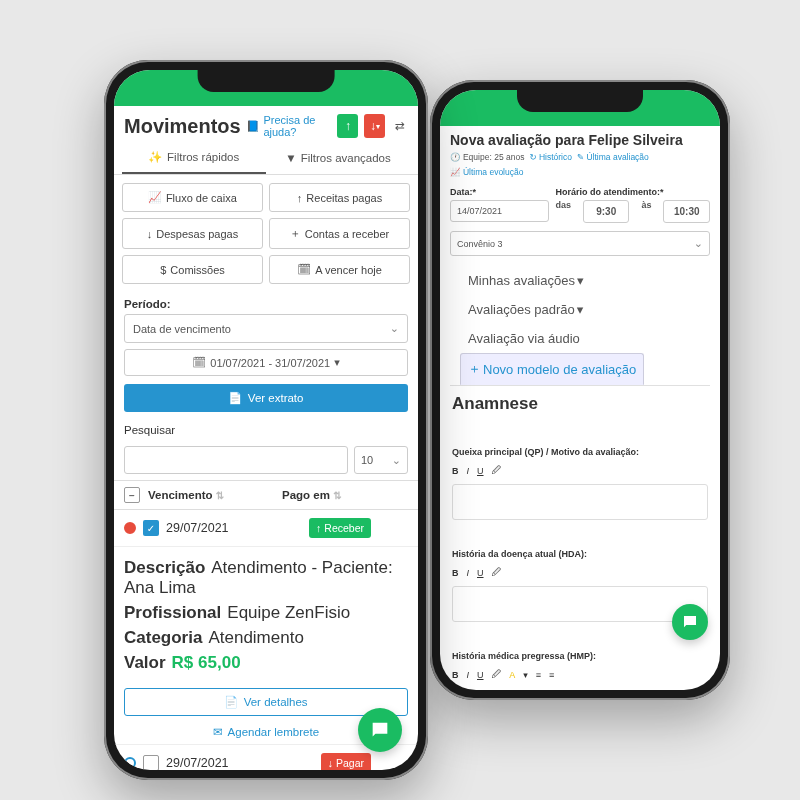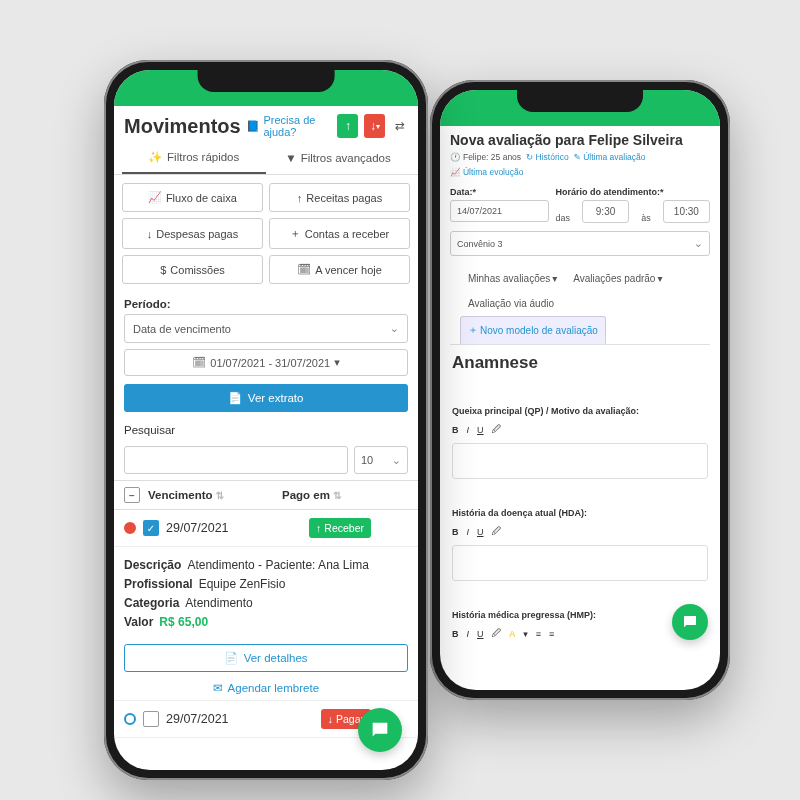--- a/index.html
+++ b/index.html
@@ -67,66 +67,66 @@
 
   .row { display:flex; align-items:center; gap:7px; padding:8px 10px; border-bottom:1px solid #eee;}
   .dot { width:12px; height:12px; border-radius:50%; border:2px solid; }
   .dot.red { border-color:#e74c3c; background:#e74c3c;}
   .dot.blue-o { border-color:#2694cf; background:#fff;}
   .chk-fill { width:16px; height:16px; border-radius:2px; background:#2694cf; color:#fff; display:flex; align-items:center; justify-content:center; font-size:10px;}
   .pill { padding:4px 7px; border-radius:3px; color:#fff; font-size:10.5px; display:flex; align-items:center; gap:3px;}
   .pill.green { background:#1abc62;}
   .pill.red { background:#e74c3c;}
 
-  .detail-block { padding: 6px 10px; font-size:12px; }
+  .detail-block { padding: 6px 10px; font-size:17px; }
   .detail-block .line { margin:5px 0; }
   .detail-block .k { font-weight:600; color:#333; margin-right:6px;}
   .detail-block .val-green { color:#1abc62; font-weight:700;}
 
   .link-row { color:#2694cf; font-size:11.5px; text-align:center; padding:5px; display:flex; align-items:center; justify-content:center; gap:5px;}
   .outline-btn { border:1px solid #2694cf; color:#2694cf; border-radius:3px; padding:6px; text-align:center; margin:4px 10px; font-size:11.5px; display:flex; align-items:center; justify-content:center; gap:5px;}
 
   .chat-fab { position:absolute; right:16px; bottom:18px; width:44px; height:44px; border-radius:50%; background:#1abc62; display:flex; align-items:center; justify-content:center; z-index:5; box-shadow:0 4px 10px rgba(0,0,0,0.2);}
   .chat-fab svg { width:22px; height:22px; fill:#fff;}
   #phone2 .chat-fab { width:36px; height:36px; right:12px; bottom:50px;}
   #phone2 .chat-fab svg { width:18px; height:18px; }
 
   
   .p2-title { font-size:14px; font-weight:600; padding:6px 10px 2px; color:#333;}
   .meta-row { padding:2px 10px 6px; font-size:8.5px; color:#555; display:flex; gap:5px; flex-wrap:wrap; align-items:center;}
   .meta-row .lk { color:#2694cf;}
   .field-row { display:flex; gap:6px; padding:4px 10px; }
   .field-col { flex:1;}
   .field-col .lbl { font-size:9px; font-weight:600; display:block; margin-bottom:3px;}
   .in2 { border:1px solid #ccc; border-radius:3px; padding:5px 6px; font-size:9px; color:#555; width:100%; display:flex; align-items:center; justify-content:space-between;}
-  .time-row { display:flex; gap:12px; align-items:flex-end; font-size:9px; color:#555;}
+  .time-row { display:flex; gap:12px; align-items:flex-start; font-size:9px; color:#555;font-weight:bold;}
   .time-box { border:1px solid #ccc; border-radius:3px; padding:5px 4px; font-size:10px; flex:1; text-align:center;}
 
   .eval-tabs { display:flex; flex-wrap:wrap; padding:6px 10px 0; gap:0; border-bottom:1px solid #e0e0e0; margin:0 10px;}
-  .eval-tab { padding:6px 7px; font-size:10px; color:#555; border:1px solid transparent; display:flex; align-items:center; gap:2px;}
+  .eval-tab { padding:6px 7px; font-size:13px; color:#555; border:1px solid transparent; display:flex; align-items:center; gap:2px;}
   .eval-tab.active { background:#eef; border:1px solid #ccd; border-bottom-color:#eef; color:#2694cf; border-radius:3px 3px 0 0;}
 
   .anamnese-title { font-size:17px; font-weight:600; padding:8px 12px 4px;}
   .field-label { font-size:9px; font-weight:600; padding:6px 12px 3px;margin-top:23px;}
   .rte-toolbar { padding:3px 12px; display:flex; gap:8px; font-size:9px; color:#333; align-items:center;}
   .rte-toolbar .b{font-weight:700;} .rte-toolbar .i{font-style:italic;} .rte-toolbar .u{text-decoration:underline;}
   .rte-area { margin:2px 12px 8px; border:1px solid #ddd; border-radius:3px; height:36px; background:#fff;}
   .chev-down::after { content:"⌄"; font-size:11px; color:#888;}
 </style>
 </head>
 <body>
 
 <div class="phone" id="phone2">
   <div class="phone-inner">
     <div class="notch"></div>
     <div class="topbar"></div>
     <div class="screen">
       <div class="p2-title">Nova avaliação para Felipe Silveira</div>
       <div class="meta-row">
-        <span>🕐 <span>Felipe:</span> <span>25 anos</span></span>
+        <span>🕐 <span>Equipe:</span> <span>25 anos</span></span>
         <span class="lk">↻ <span>Histórico</span></span>
         <span class="lk">✎ <span>Última avaliação</span></span>
         <span class="lk">📈 <span>Última evolução</span></span>
       </div>
       <div class="field-row">
         <div class="field-col" style="flex:0.9">
           <span class="lbl">Data:*</span>
           <div class="in2">
               <span>14/07/2021</span>
             </div>

